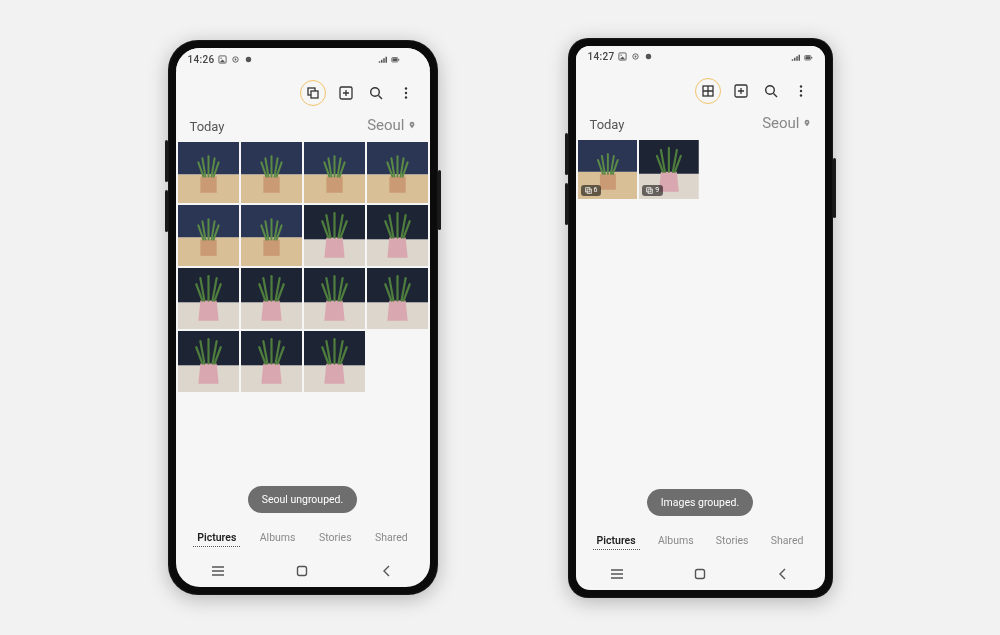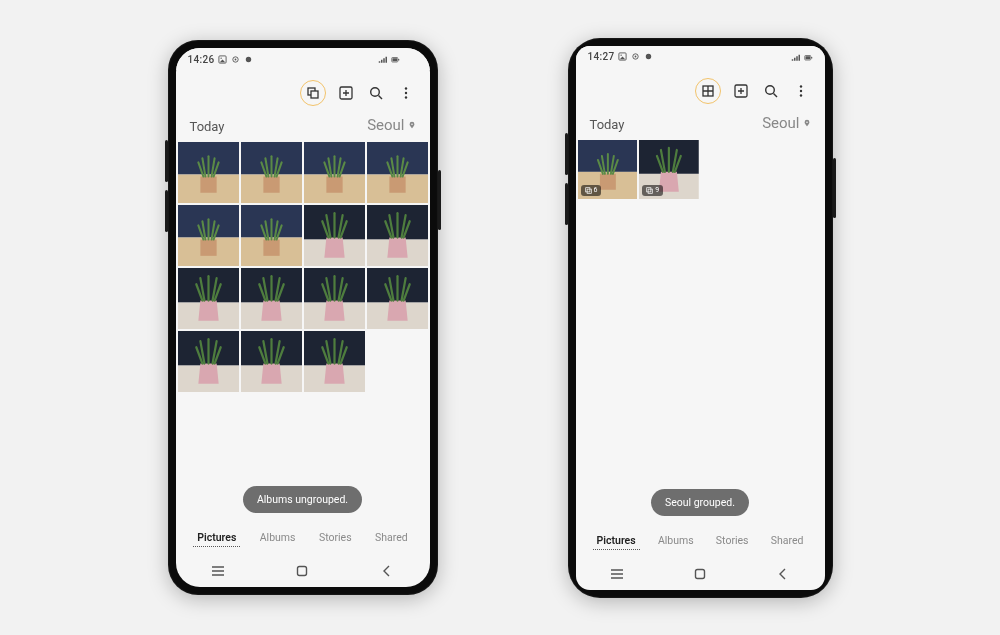--- a/index.html
+++ b/index.html
@@ -35,21 +35,21 @@
     overflow: hidden;
     position: relative;
     display: flex;
     flex-direction: column;
   }
 
   
   .phone-a        { width: 270px; height: 555px; }
   .phone-a .screen{ width: 254px; height: 539px; }
   
-  .phone-b        { width: 265px; height: 560px; border-radius: 32px; }
+  .phone-b        { width: 265px; height: 560px; border-radius: 20px; }
   .phone-b .screen{ width: 249px; height: 544px; border-radius: 14px; }
 
   
   .status {
     height: 22px;
     display: flex;
     align-items: center;
     justify-content: space-between;
     padding: 1px 12px;
     font-size: 10px;
@@ -466,21 +466,21 @@
               <path d="M34 32 L38 10"></path>
         <path d="M24 32 L18 16"></path>
               <path d="M36 32 L42 16"></path>
       </g>
     </svg>
         </div>
       </div>
 
     <div class="flex-spacer"></div>
 
-    <div class="toast">Albums ungrouped.</div>
+    <div class="toast">Seoul ungrouped.</div>
 
     <div class="tabs" id="tabsA">
         <span class="tab active">Pictures</span>
         <span class="tab">Albums</span>
         <span class="tab">Stories</span>
         <span class="tab">Shared</span>
       </div>
 
     <div class="navbar">
       <span class="nav-btn">
@@ -628,21 +628,21 @@
               <rect x="1" y="1" width="6" height="6" fill="none" stroke="#fff" stroke-width="1"></rect>
               <rect x="3" y="3" width="6" height="6" fill="none" stroke="#fff" stroke-width="1"></rect>
             </svg>
             <span>9</span>
           </span>
         </div>
       </div>
 
     <div class="flex-spacer"></div>
 
-    <div class="toast">Seoul grouped.</div>
+    <div class="toast">Images grouped.</div>
 
     <div class="tabs" id="tabsB">
         <span class="tab active">Pictures</span>
         <span class="tab">Albums</span>
         <span class="tab">Stories</span>
         <span class="tab">Shared</span>
       </div>
 
     <div class="navbar">
       <span class="nav-btn">

